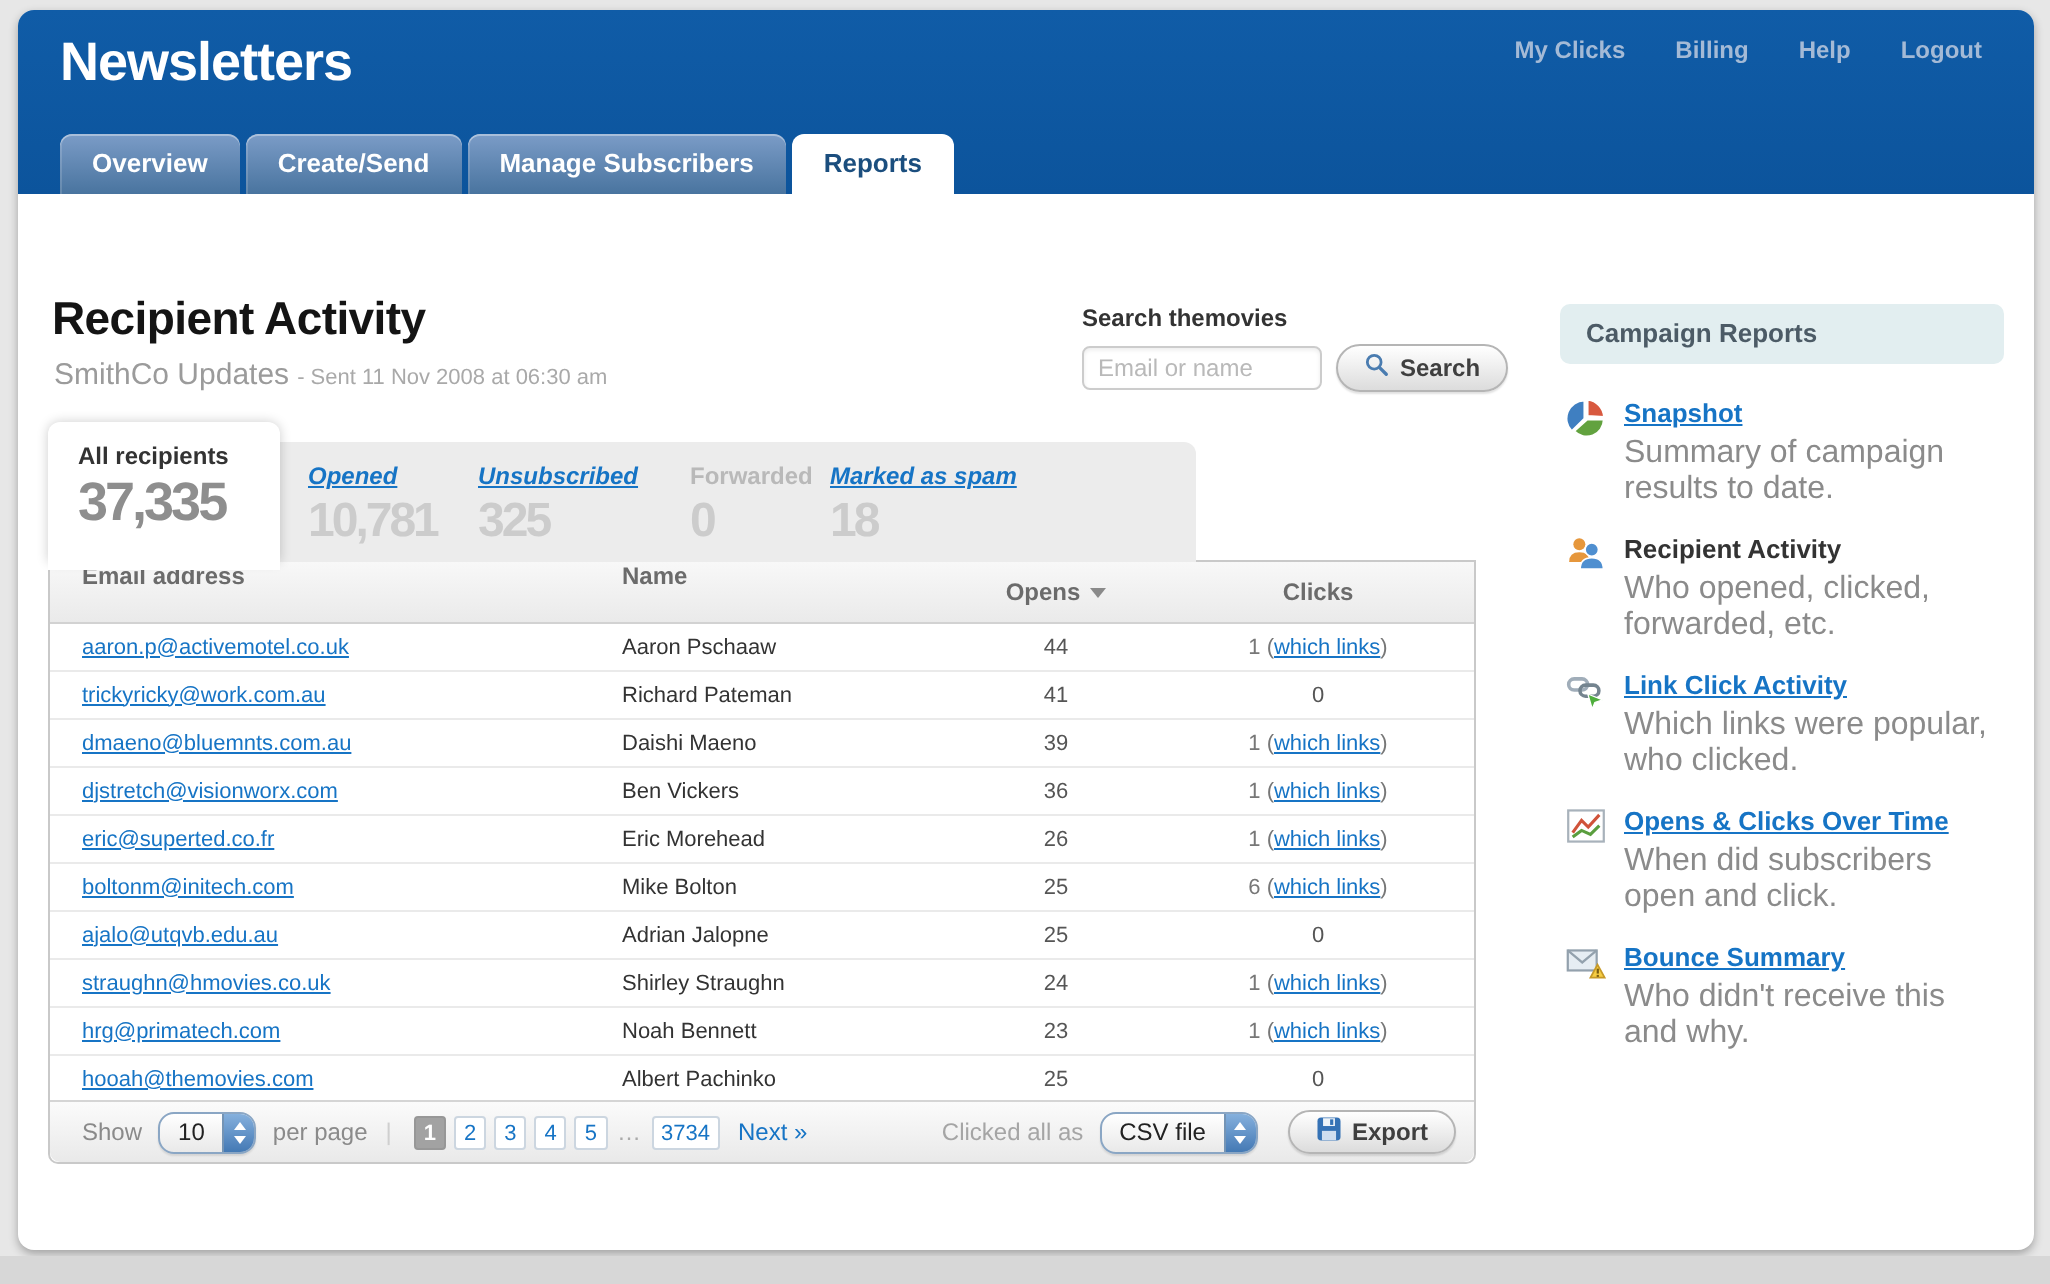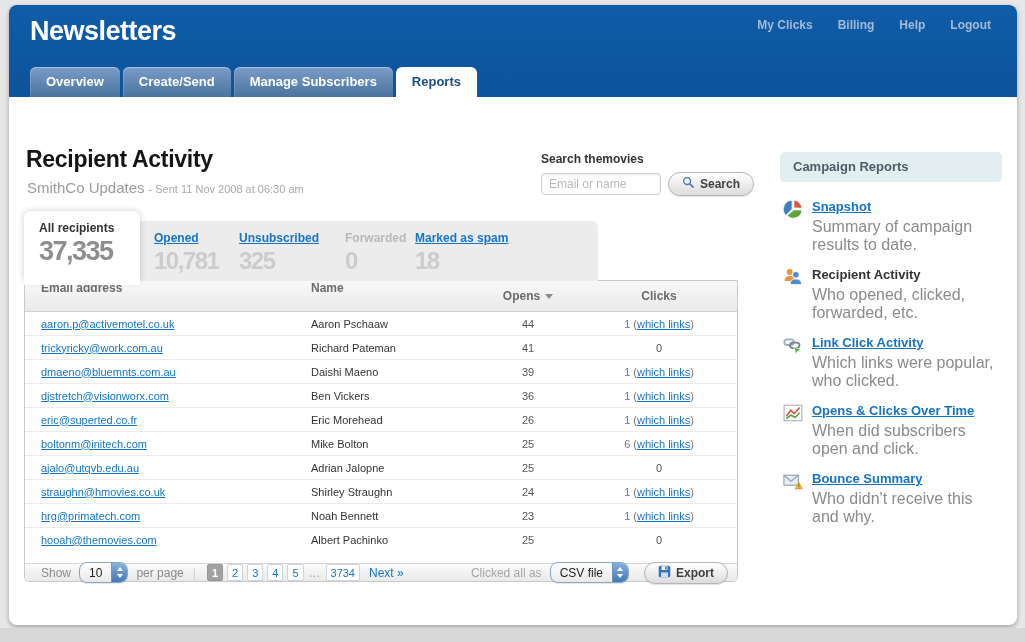--- a/index.html
+++ b/index.html
@@ -69,21 +69,21 @@
   }
   .stat-active-tab:after { content:""; position:absolute; left:0; right:0; bottom:-4px; height:8px; background:#fff; }
   .stat-label { font-size:12px; font-weight:bold; color:#333; }
   .stat-num-active { font-size:27px; font-weight:bold; color:#8e8e8e; letter-spacing:-1.5px; margin-top:1px; }
   .stats-strip {
     position:absolute; left:131px; top:216px; width:458px; height:60px; z-index:2;
     background:#ececec; border-radius:0 6px 0 0; display:flex; padding:10px 0 0 14px;
   }
   .stat { flex:none; }
   .stat .lbl { font-size:12px; font-weight:bold; }
-  .stat .lbl a { color:#1674c5; text-decoration:underline; }
+  .stat .lbl a { color:#1674c5; text-decoration:underline;font-style:italic; }
   .stat .lbl.muted { color:#b9b9b9; }
   .stat .num { font-size:24px; font-weight:bold; color:#cccccc; letter-spacing:-1.5px; margin-top:2px; }
 
   
   .table-box {
     position:absolute; left:15px; top:275px; width:714px; height:302px; z-index:1;
     border:1px solid #c9c9c9; border-radius:0 0 5px 5px; background:#fff;
   }
   table { width:100%; border-collapse:collapse; table-layout:fixed; }
   thead th {
@@ -97,21 +97,21 @@
   tbody td { height:24px; font-size:11px; padding:0 0 0 16px; border-bottom:1px solid #eaeaea; }
   tbody tr:last-child td { border-bottom:none; }
   tbody td.center { text-align:center; padding:0; color:#555; }
   td.email a { color:#1674c5; text-decoration:underline; }
   td.name { color:#333; }
   .which-wrap { color:#777; }
   .which-wrap a { color:#1674c5; text-decoration:underline; }
 
   
   .table-footer {
-    position:absolute; left:0; right:0; bottom:0; height:18px;
+    position:absolute; left:0; right:0; bottom:0; height:31px;
     background:linear-gradient(#fbfbfb,#e9e9e9); border-top:1px solid #d5d5d5;
     border-radius:0 0 5px 5px; display:flex; align-items:center; padding:0 9px 0 16px;
     font-size:12px; color:#8a8a8a;
   }
   .sel {
     display:inline-flex; align-items:stretch; border:1px solid #8aa6c4; border-radius:8px;
     background:linear-gradient(#ffffff,#e9e9e9); height:21px; overflow:hidden; margin:0 8px;
     cursor:pointer; box-shadow:0 1px 1px rgba(0,0,0,.1);
   }
   .sel .val { padding:0 9px; font-size:12px; color:#222; display:flex; align-items:center; }

